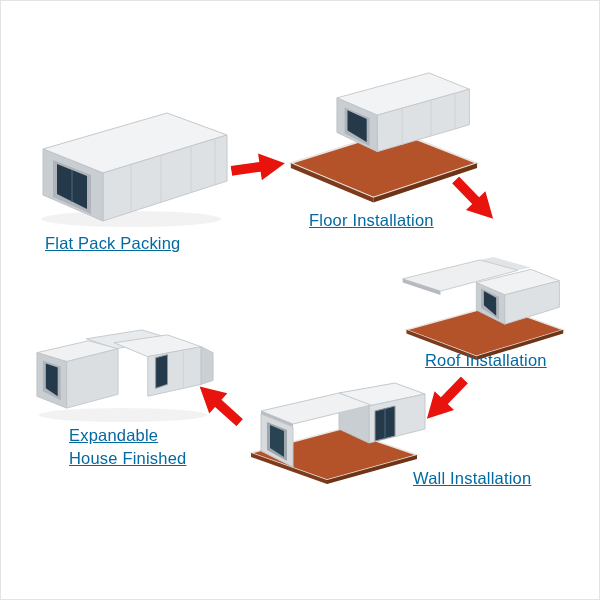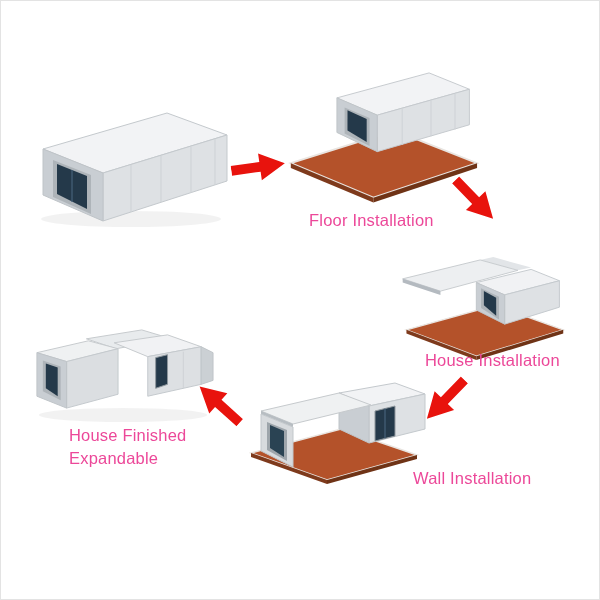--- a/index.html
+++ b/index.html
@@ -5,22 +5,22 @@
   * { margin:0; padding:0; box-sizing:border-box; }
   html,body { background:#ffffff; }
   body { font-family:"Liberation Sans","DejaVu Sans",sans-serif; }
   .canvas {
     position:relative; width:600px; height:600px;
     background:#ffffff; border:1px solid #e3e3e3; overflow:hidden;
   }
   .step { position:absolute; }
   .illus { display:block; }
   .label {
-    position:absolute; font-size:16.5px; color:#ec4899;
-    white-space:nowrap; letter-spacing:.2px;
+    position:absolute; font-size:16.5px; color:#0369a1;
+    white-space:nowrap; letter-spacing:.2px;text-decoration:underline;
   }
   .label.two-line { line-height:23px; }
   .label .line { display:block; }
   .arrow { position:absolute; width:56px; height:38px; }
   .arrow svg { display:block; width:100%; height:100%; }
 </style>
 </head>
 <body>
 
 <div class="canvas">
@@ -33,20 +33,21 @@
       <line x1="100" y1="60" x2="100" y2="107" stroke="#cdd1d5"></line>
       <line x1="130" y1="51" x2="130" y2="97" stroke="#cdd1d5"></line>
       <line x1="160" y1="42" x2="160" y2="88" stroke="#cdd1d5"></line>
       <line x1="184" y1="34" x2="184" y2="80" stroke="#cdd1d5"></line>
       <polygon points="12,44 72,68 72,116 12,90" fill="#c9ced3" stroke="#bfc4c8" stroke-width="1"></polygon>
       <polygon points="22,55 60,70 60,109 22,92" fill="#aeb4b9"></polygon>
       <polygon points="26,59 56,71 56,104 26,89" fill="#24394a"></polygon>
       <line x1="41" y1="65" x2="41" y2="97" stroke="#46627a" stroke-width="1.2"></line>
     </svg>
   </div>
+  <div class="label" style="left:44px; top:233px;">Flat Pack Packing</div>
 
   <div class="arrow" style="left:230px; top:147px; transform:rotate(-8deg);">
     <svg viewBox="0 0 58 38">
       <polygon points="0,14 30,14 30,5 56,19 30,33 30,24 0,24" fill="#e8130d"></polygon>
     </svg>
   </div>
 
   <div class="step" style="left:286px; top:70px;">
     <svg class="illus" width="192" height="144" viewBox="0 0 200 150">
       <polygon points="4,96 112,62 198,96 90,132" fill="#b4522a" stroke="#e9e5e1" stroke-width="2"></polygon>
@@ -78,21 +79,21 @@
       <polygon points="84,44 142,30 172,42 114,57" fill="#f1f2f4" stroke="#c4c9cd" stroke-width="1"></polygon>
       <polygon points="114,57 172,42 172,70 114,88" fill="#dee1e4" stroke="#c4c9cd" stroke-width="1"></polygon>
       <polygon points="84,44 114,57 114,88 84,73" fill="#c9ced3" stroke="#bfc4c8" stroke-width="1"></polygon>
       <polygon points="89,50 108,59 108,83 89,71" fill="#aeb4b9"></polygon>
       <polygon points="92,53 105,60 105,79 92,68" fill="#24394a"></polygon>
       <polygon points="88,20 128,31 142,28 102,17" fill="#e2e5e8"></polygon>
       <polygon points="6,40 88,20 128,31 46,53" fill="#edeff1" stroke="#c6cacd" stroke-width="1"></polygon>
       <polygon points="6,40 46,53 46,57 6,44" fill="#b4bac0"></polygon>
     </svg>
   </div>
-  <div class="label" style="left:424px; top:350px;">House Installation</div>
+  <div class="label" style="left:424px; top:350px;">Roof Installation</div>
 
   <div class="arrow" style="left:416px; top:380px; transform:rotate(134deg);">
     <svg viewBox="0 0 58 38">
       <polygon points="0,14 30,14 30,5 56,19 30,33 30,24 0,24" fill="#e8130d"></polygon>
     </svg>
   </div>
 
   <div class="step" style="left:248px; top:376px;">
     <svg class="illus" width="190" height="112" viewBox="0 0 190 112">
       <polygon points="2,76 92,52 168,78 78,103" fill="#b4522a" stroke="#e9e5e1" stroke-width="1.5"></polygon>
@@ -128,17 +129,17 @@
       <polygon points="14,50 32,56 32,90 14,81" fill="#aeb4b9"></polygon>
       <polygon points="17,53 29,57 29,86 17,78" fill="#24394a"></polygon>
       <polygon points="86,32 140,24 174,36 120,46" fill="#f1f2f4" stroke="#c6cacd" stroke-width="1"></polygon>
       <polygon points="120,46 174,36 174,74 120,86" fill="#dde0e3" stroke="#c4c9cd" stroke-width="1"></polygon>
       <polygon points="174,36 186,42 186,70 174,74" fill="#cbd0d4" stroke="#bfc4c8" stroke-width="1"></polygon>
       <polygon points="128,47 140,44 140,74 128,78" fill="#24394a" stroke="#8f979d" stroke-width="1"></polygon>
       <line x1="156" y1="41" x2="156" y2="78" stroke="#cdd1d5"></line>
     </svg>
   </div>
   <div class="label two-line" style="left:68px; top:423px;">
+    <span class="line">Expandable</span>
     <span class="line">House Finished</span>
-    <span class="line">Expandable</span>
   </div>
 
 </div>
 
 </body></html>

